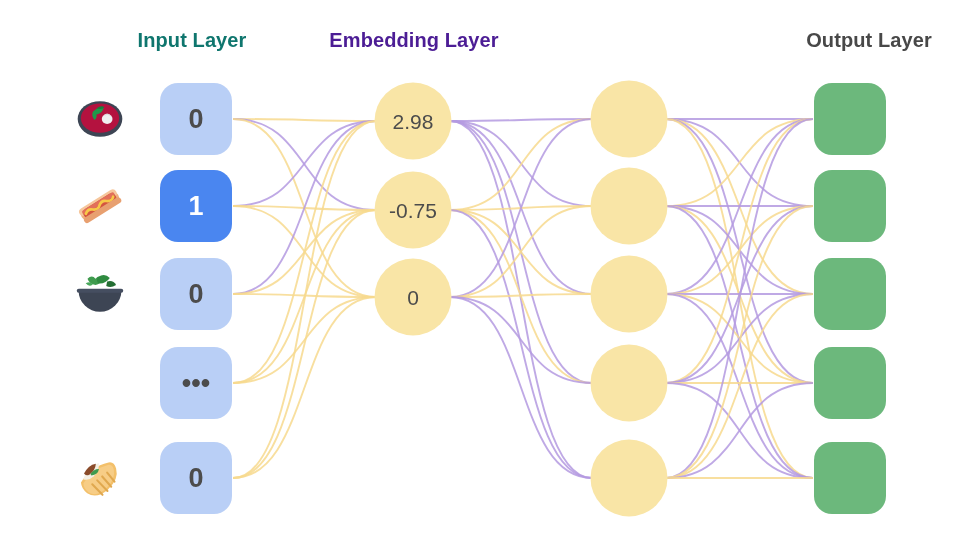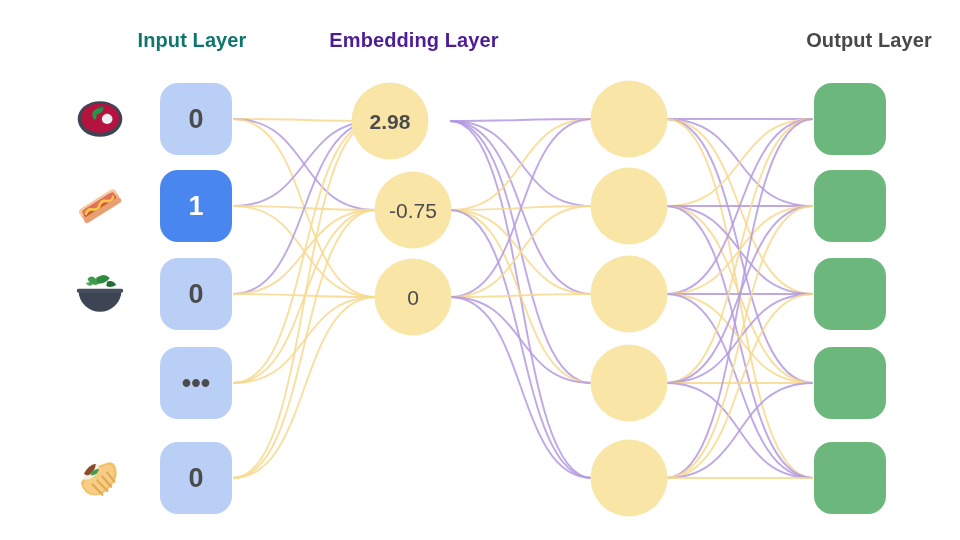--- a/index.html
+++ b/index.html
@@ -202,21 +202,21 @@
       </div>
       <div class="node input-box" style="left: 196px; top: 294px;">
         <span>0</span>
       </div>
       <div class="node input-box" style="left: 196px; top: 383px;">
         <span>•••</span>
       </div>
       <div class="node input-box" style="left: 196px; top: 478px;">
         <span>0</span>
       </div>
-      <div class="node embed-circle" style="left: 390px; top: 121px; font-weight: bold;">
+      <div class="node embed-circle" style="left: 413px; top: 121px;">
         <span>2.98</span>
       </div>
       <div class="node embed-circle" style="left: 413px; top: 210px; text-align: center;">
         <span>-0.75</span>
       </div>
       <div class="node embed-circle" style="left: 413px; top: 297px;">
         <span>0</span>
       </div>
       <div class="node hidden-circle" style="left: 629px; top: 119px;"></div>
       <div class="node hidden-circle" style="left: 629px; top: 206px;"></div>

